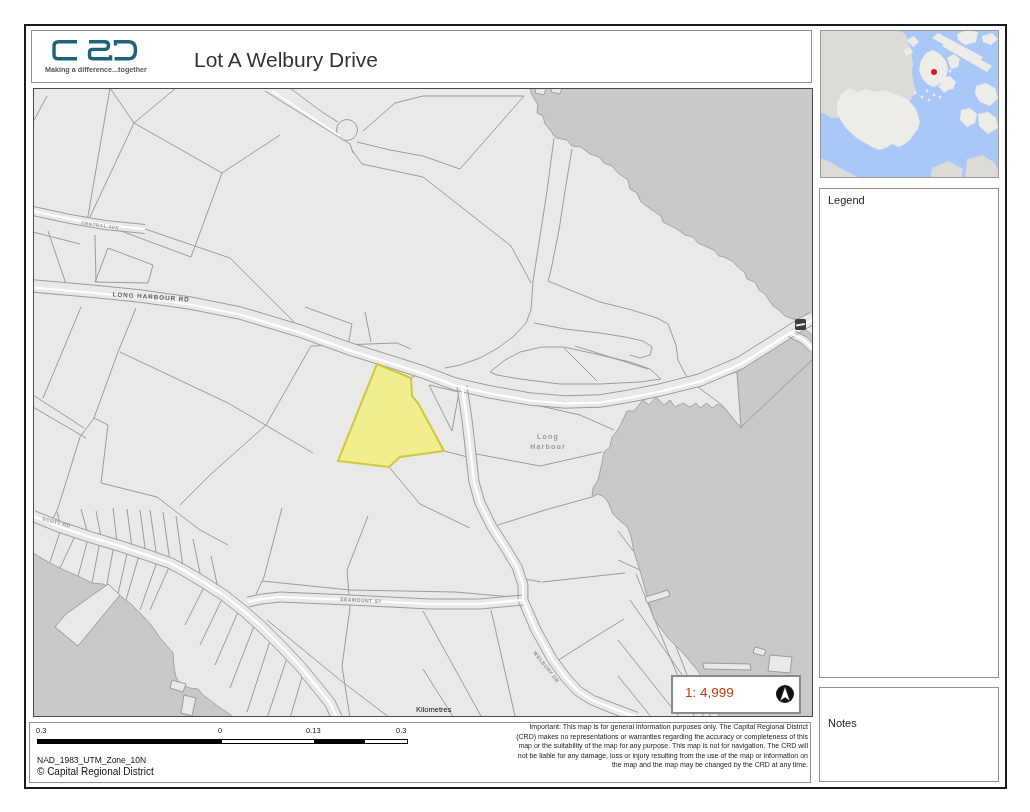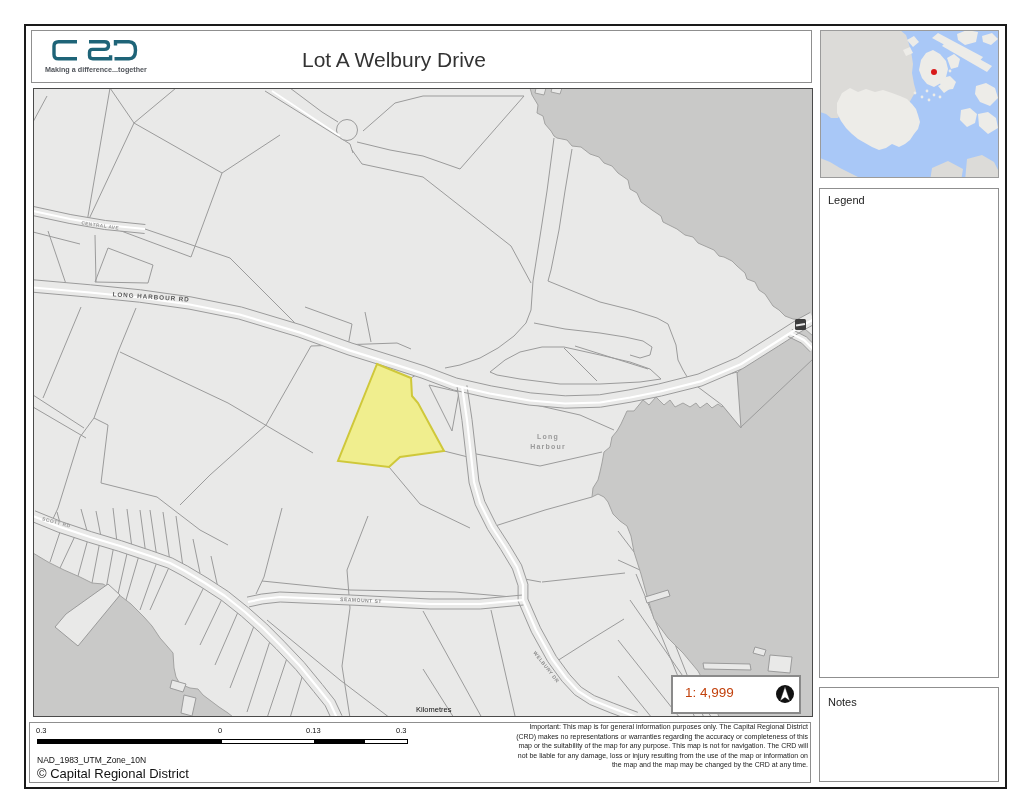--- a/index.html
+++ b/index.html
@@ -15,21 +15,21 @@
 
 <svg class="abs" style="left:44px;top:36px;" width="130" height="42" viewBox="0 0 130 42">
   <g fill="none" stroke="#1e6478" stroke-width="3.4">
     <path d="M33,5.7 H14.5 Q10,5.7 10,10 V18.4 Q10,22.7 14.5,22.7 H33"></path>
     <path d="M45,5.7 H60.5 Q64.5,5.7 64.5,9.2 V9.8 Q64.5,13.4 60.5,13.4 H48.5 Q45.5,13.4 45.5,16.4 V19.5 Q45.5,22.7 48.8,22.7 H66.6 V19.2"></path>
     <path d="M71.5,9.6 V5.7 H85 Q91.5,5.7 91.5,14.2 Q91.5,22.7 85,22.7 H70.5"></path>
   </g>
   <text x="1" y="35.8" font-size="7.2" font-weight="bold" fill="#50545a">Making a difference...together</text>
 </svg>
 
-<div class="abs" style="left:194px;top:48px;width:400px;text-align:center;font-size:21px;color:#333;letter-spacing:0px;">Lot A Welbury Drive</div>
+<div class="abs" style="left:194px;top:48px;width:400px;font-size:21px;color:#333;letter-spacing:0px;">Lot A Welbury Drive</div>
 
 <svg class="abs" style="left:33px;top:88px;" width="780" height="629" viewBox="0 0 780 629" shape-rendering="geometricPrecision">
 
   <rect x="0" y="0" width="780" height="629" fill="#e9e9e8"></rect>
 <g transform="translate(-33,-88)">
 
 <g stroke="#9b9b9b" stroke-width="1" fill="none">
 <polyline points="47,96 33,122"></polyline>
 <polyline points="110,88 87,222"></polyline>
 <polyline points="110,88 134,123 176,88"></polyline>
@@ -252,31 +252,31 @@
 <circle cx="120" cy="67" r="1.4" fill="#edece8"></circle>
 
 <circle cx="114" cy="42" r="3" fill="#d81a1a"></circle>
   <rect x="0.5" y="0.5" width="178" height="147" fill="none" stroke="#9b9b9b"></rect>
 </svg>
 
 <div class="abs" style="left:819px;top:188px;width:178px;height:488px;border:1px solid #8f8f8f;"></div>
 <div class="abs" style="left:828px;top:194px;font-size:11px;color:#222;">Legend</div>
 
 <div class="abs" style="left:819px;top:687px;width:178px;height:93px;border:1px solid #8f8f8f;"></div>
-<div class="abs" style="left:828px;top:696px;font-size:11px;color:#222;">Notes</div>
+<div class="abs" style="left:828px;top:717px;font-size:11px;color:#222;">Notes</div>
 
 <div class="abs" style="left:29px;top:722px;width:780px;height:59px;border:1px solid #8f8f8f;"></div>
 
 <div class="abs" style="left:36px;top:726px;font-size:7.5px;color:#111;">0.3</div>
 <div class="abs" style="left:218px;top:726px;font-size:7.5px;color:#111;">0</div>
 <div class="abs" style="left:306px;top:726px;font-size:7.5px;color:#111;text-align:right;">0.13</div>
 <div class="abs" style="left:396px;top:726px;font-size:7.5px;color:#111;">0.3</div>
 <div class="abs" style="left:416px;top:705px;font-size:7.5px;color:#111;">Kilometres</div>
 
 <div class="abs" style="left:37px;top:739px;width:184px;height:5px;background:#000;"></div>
 <div class="abs" style="left:221px;top:739px;width:94px;height:5px;background:#fff;border:1px solid #000;box-sizing:border-box;"></div>
 <div class="abs" style="left:315px;top:739px;width:49px;height:5px;background:#000;"></div>
 <div class="abs" style="left:364px;top:739px;width:44px;height:5px;background:#fff;border:1px solid #000;box-sizing:border-box;"></div>
 
 <div class="abs" style="left:37px;top:755px;font-size:8.5px;color:#111;text-align:right;">NAD_1983_UTM_Zone_10N</div>
-<div class="abs" style="left:37px;top:766px;font-size:13px;color:#111;">© Capital Regional District</div>
+<div class="abs" style="left:37px;top:766px;font-size:10px;color:#111;">© Capital Regional District</div>
 
 <div class="abs" style="left:492px;top:722px;width:316px;font-size:7px;line-height:9.6px;color:#222;text-align:right;">Important: This map is for general information purposes only. The Capital Regional District<br>(CRD) makes no representations or warranties regarding the accuracy or completeness of this<br>map or the suitability of the map for any purpose. This map is not for navigation. The CRD will<br>not be liable for any damage, loss or injury resulting from the use of the map or information on<br>the map and the map may be changed by the CRD at any time.</div>
 
 </body></html>

